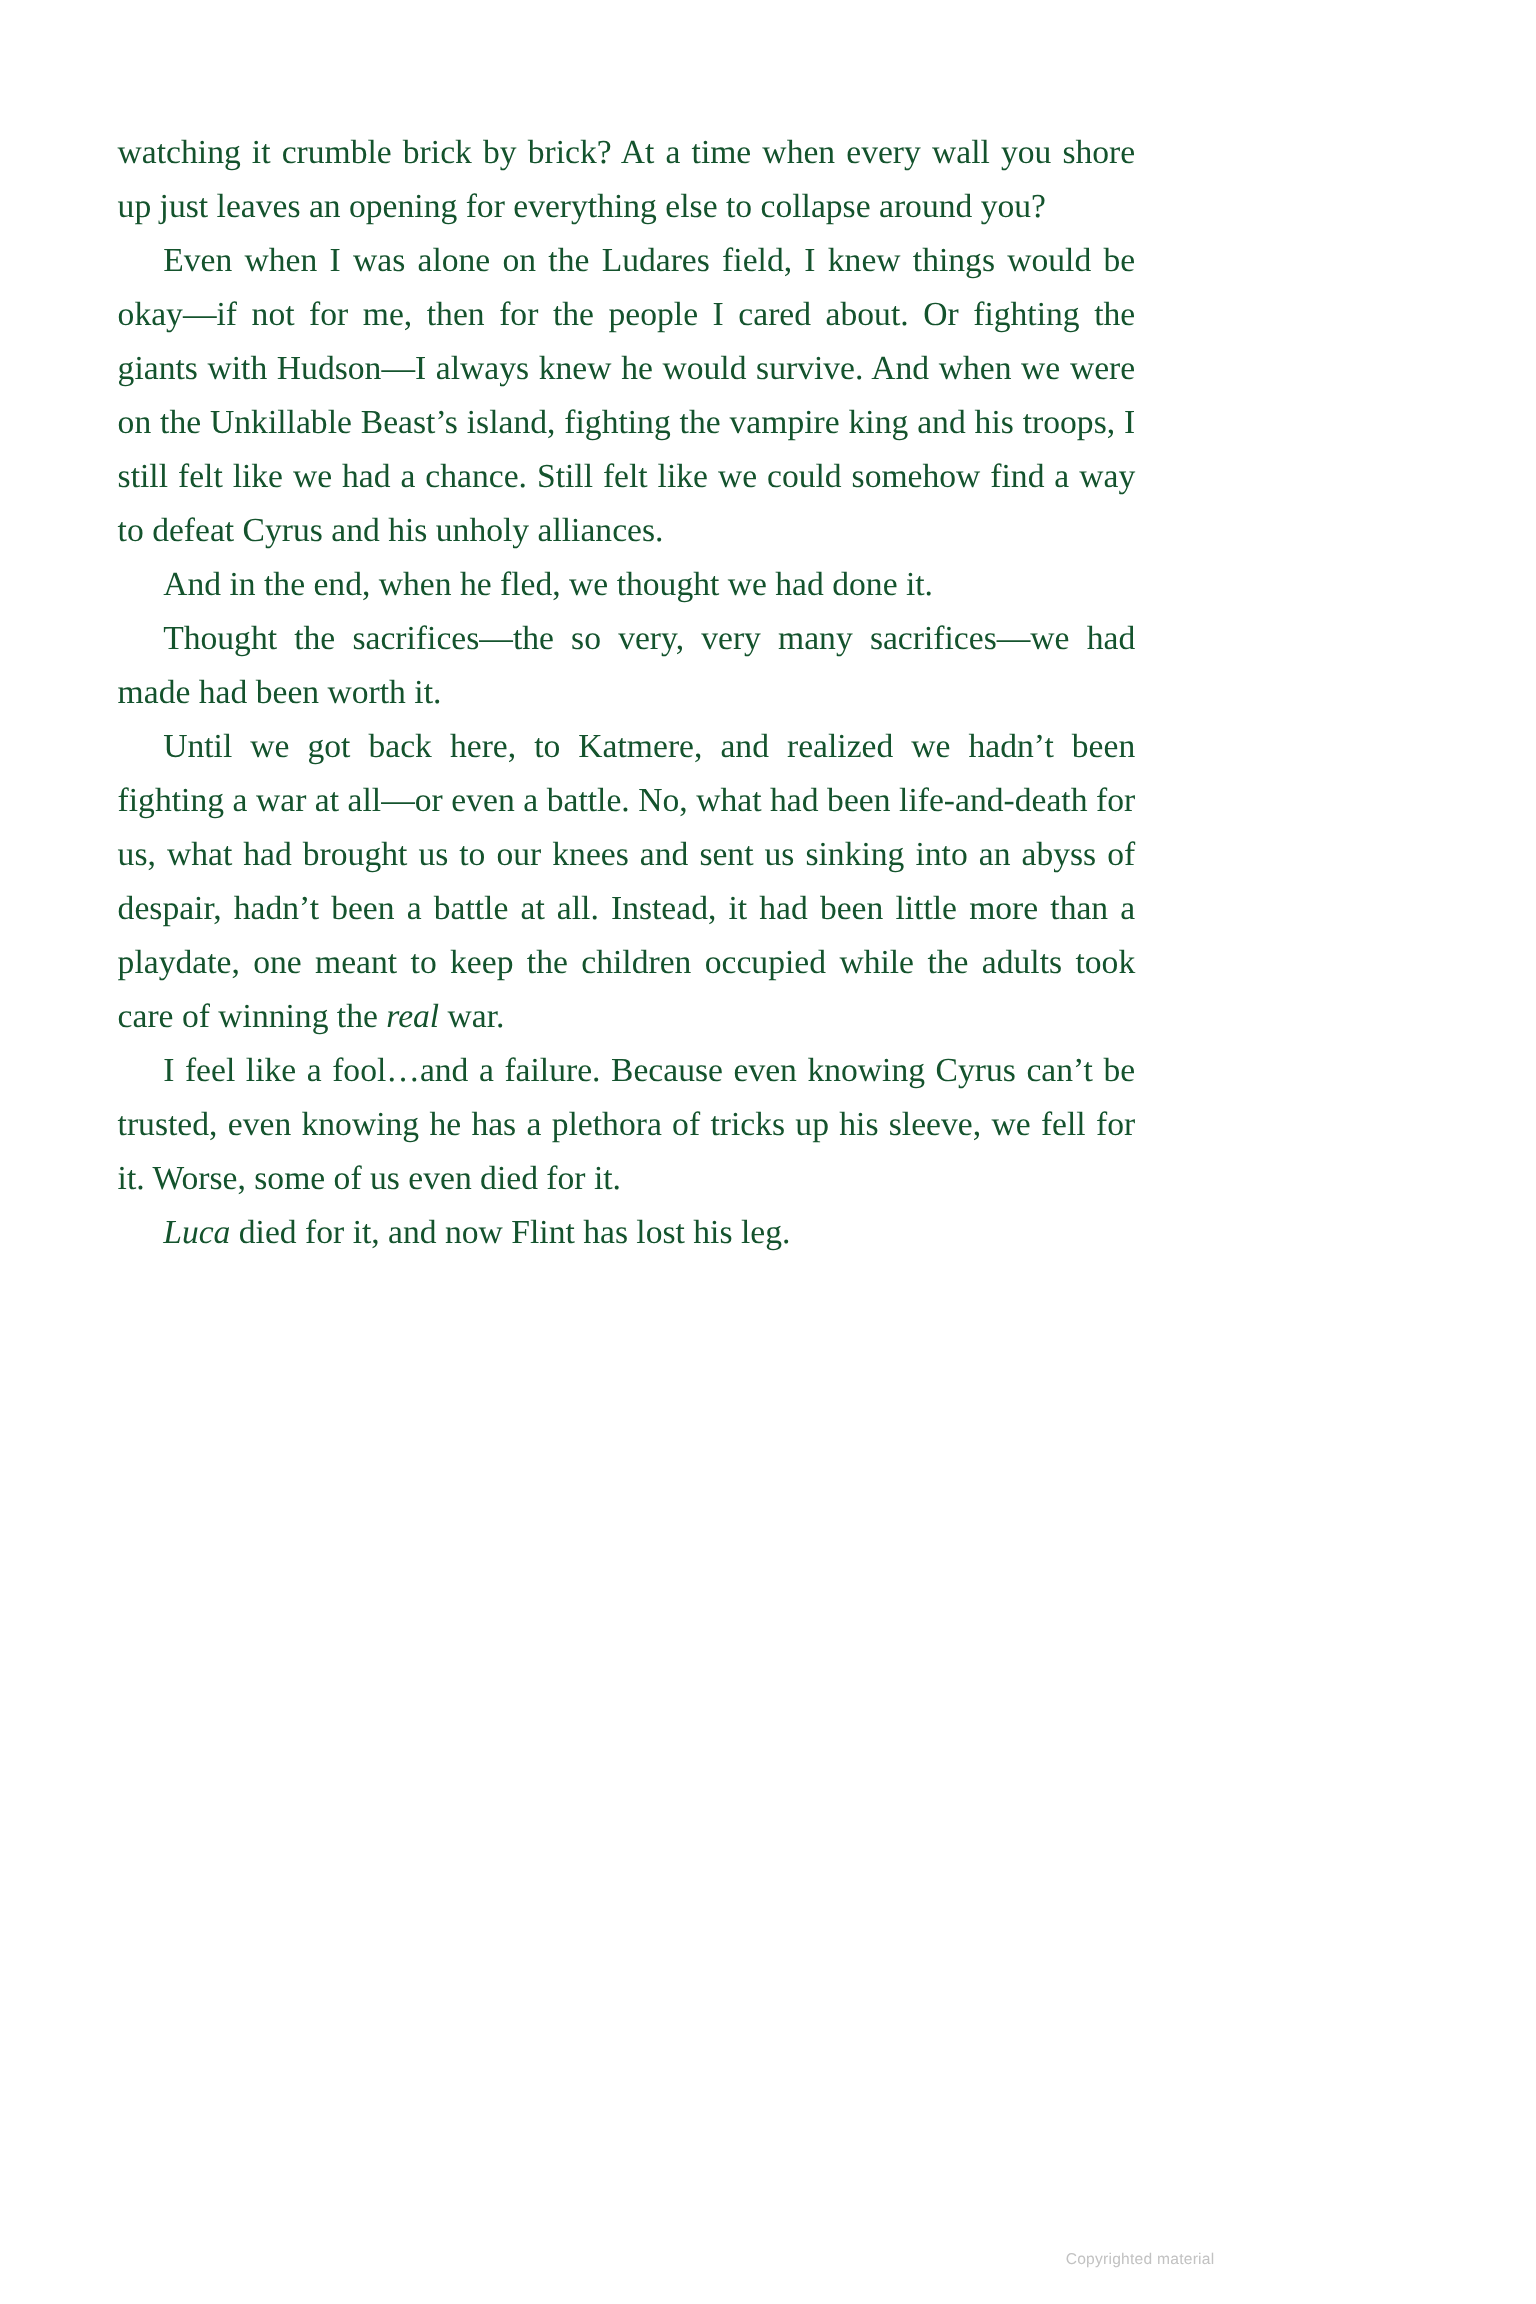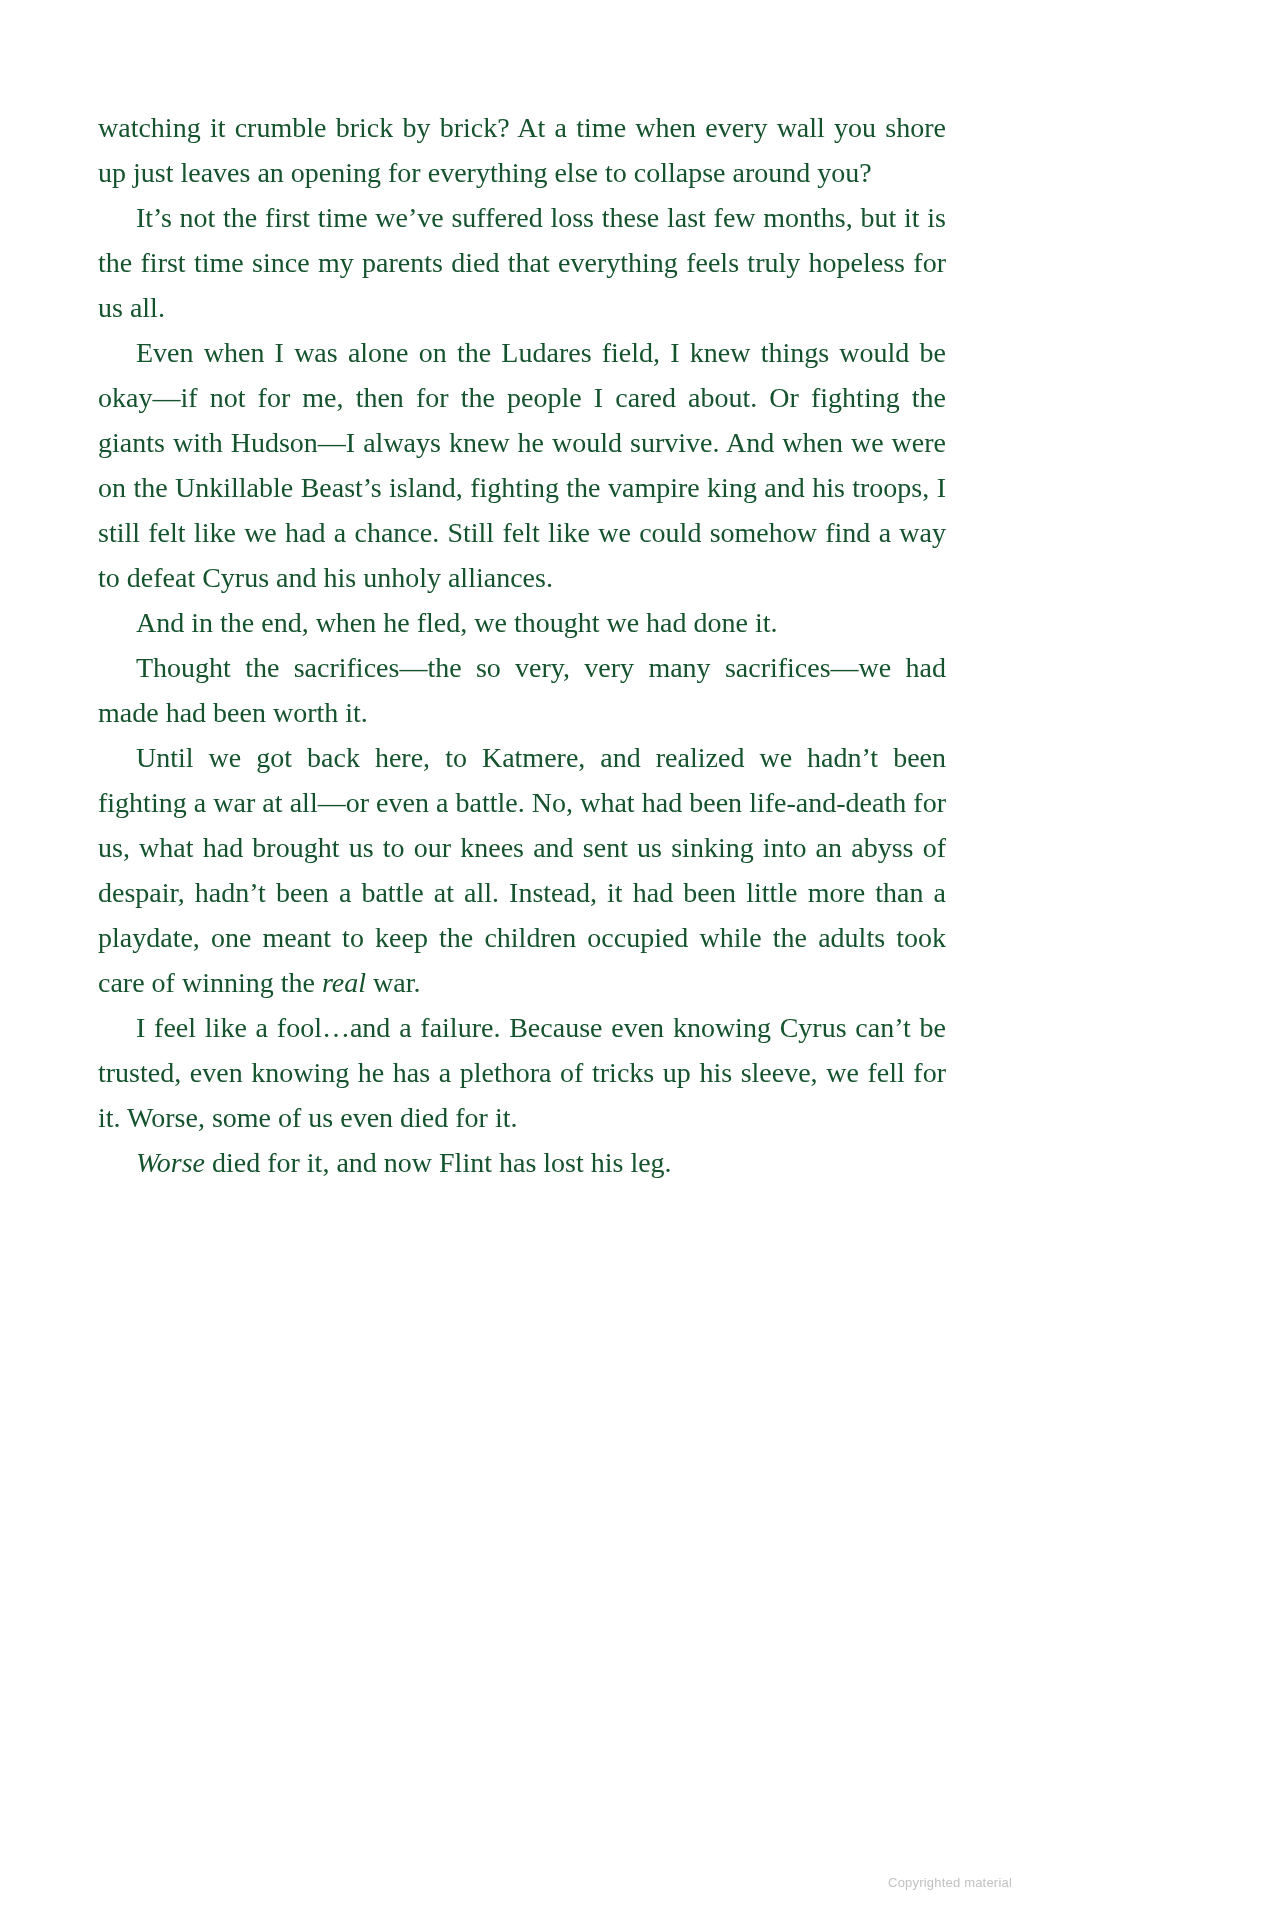--- a/index.html
+++ b/index.html
@@ -52,33 +52,32 @@
 </style>
 </head>
 <body>
 
 <div class="page">
 
   <div class="text-block">
 
     <p><span>watching it crumble brick by brick? At a time when every wall you shore up just leaves an opening for everything else to collapse around you?</span></p>
 
-    <p class="indent"><span>It’s not the first time we’ve suffered loss these last few months, but it is the first time since my parents died that everything feels truly hopeless for us all.</span></p>
 
     <p class="indent"><span>Even when I was alone on the Ludares field, I knew things would be okay—if not for me, then for the people I cared about. Or fighting the giants with Hudson—I always knew he would survive. And when we were on the Unkillable Beast’s island, fighting the vampire king and his troops, I still felt like we had a chance. Still felt like we could somehow find a way to defeat Cyrus and his unholy alliances.</span></p>
 
     <p class="indent"><span>And in the end, when he fled, we thought we had done it.</span></p>
 
 
     <p class="indent"><span>Thought the sacrifices—the so very, very many sacrifices—we had made had been worth it.</span></p>
 
     <p class="indent"><span>Until we got back here, to Katmere, and realized we hadn’t been fighting a war at all—or even a battle. No, what had been life-and-death for us, what had brought us to our knees and sent us sinking into an abyss of despair, hadn’t been a battle at all. Instead, it had been little more than a playdate, one meant to keep the children occupied while the adults took care of winning the </span><span class="italic">real</span><span> war.</span></p>
 
     <p class="indent"><span>I feel like a fool…and a failure. Because even knowing Cyrus can’t be trusted, even knowing he has a plethora of tricks up his sleeve, we fell for it. Worse, some of us even died for it.</span></p>
 
-    <p class="indent"><span class="italic">Worse</span><span> died for it, and now Flint has lost his leg.</span></p>
+    <p class="indent"><span class="italic">Luca</span><span> died for it, and now Flint has lost his leg.</span></p>
 
 
   </div>
 
   <div class="watermark">Copyrighted material</div>
 
 </div>
 
 </body></html>

